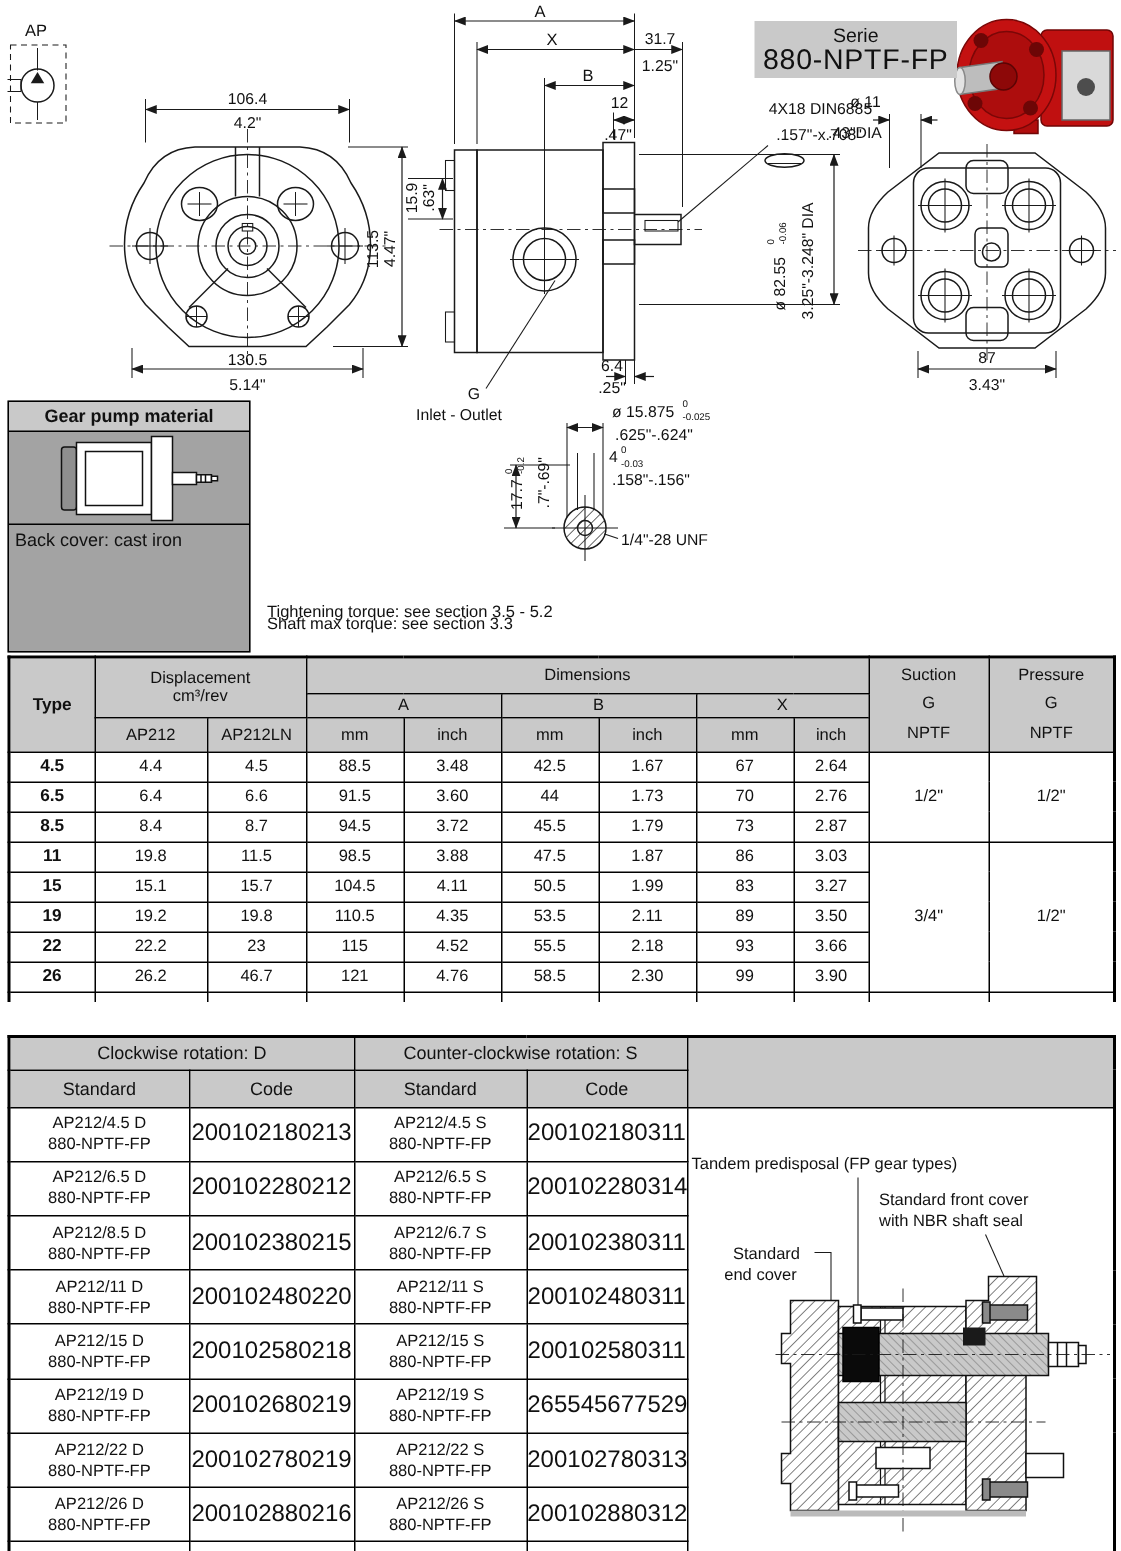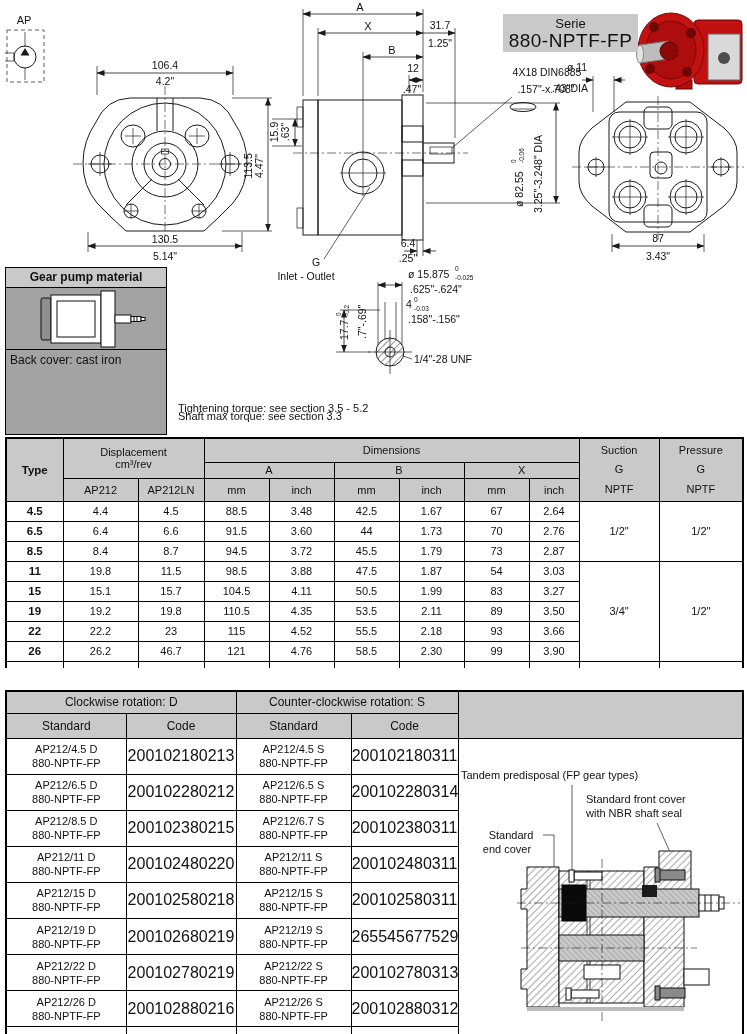--- a/index.html
+++ b/index.html
@@ -399,21 +399,21 @@
       <td>2.87</td>
     </tr>
     <tr style="height:20px">
       <td class="bold">11</td>
       <td>19.8</td>
       <td>11.5</td>
       <td>98.5</td>
       <td>3.88</td>
       <td>47.5</td>
       <td>1.87</td>
-      <td>54</td>
+      <td>86</td>
       <td>3.03</td>
       <td rowspan="5">3/4"</td>
       <td rowspan="5">1/2"</td>
     </tr>
     <tr style="height:20px">
       <td class="bold">15</td>
       <td>15.1</td>
       <td>15.7</td>
       <td>104.5</td>
       <td>4.11</td>

